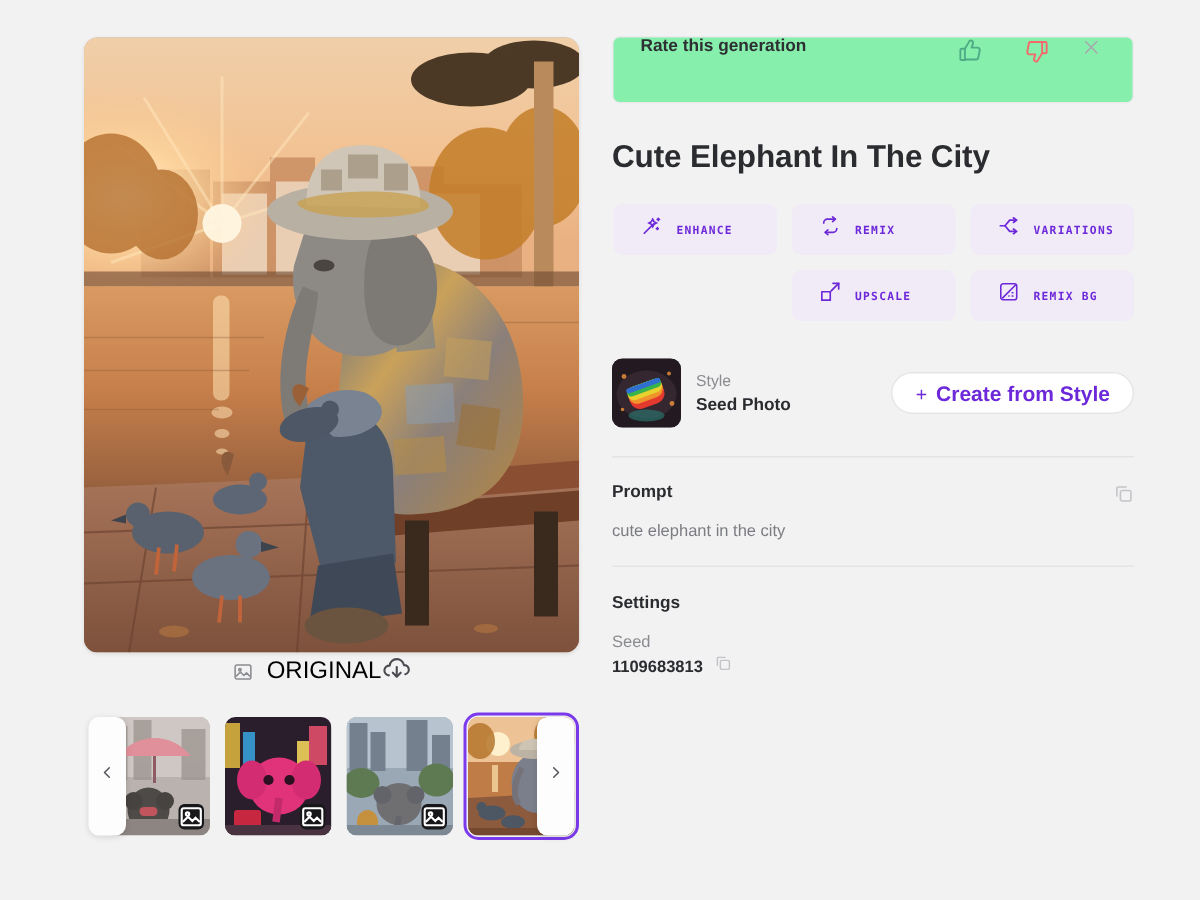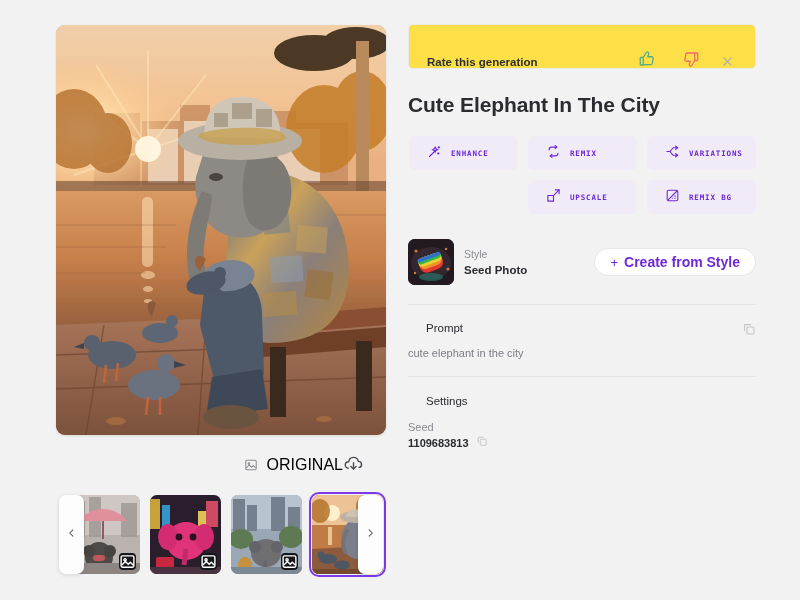--- a/index.html
+++ b/index.html
@@ -20,24 +20,23 @@
     width: 330px; height: 410px;
     border-radius: 9px;
     overflow: hidden;
     position: relative;
     box-shadow: 0 1px 3px rgba(0,0,0,.10);
     background: #caa98e;
   }
   .hero svg { display: block; width: 330px; height: 410px; }
 
   .orig-bar {
-    margin-top: 17px;
     width: 330px; height: 26px;
     display: flex; align-items: center;
-    justify-content: flex-end;
+    justify-content: center;
   }
   .orig-left { display: flex; align-items: center; gap: 9px; padding-left: 10px; }
   .icon-img-outline { width: 14px; height: 14px; display: block; }
 
   .dl-btn { margin-right: 22px; cursor: pointer; }
 
   
   .thumb-strip {
     margin-top: 14px;
     position: relative;
@@ -79,24 +78,24 @@
   .nav-left { left: 3px; }
   .nav-right { right: 3px; }
 
   
   .right-col {
     position: absolute; left: 408px; top: 24px;
     width: 348px;
   }
   .rate-bar {
     height: 45px; width: 348px;
-    background: #fde047;
+    background: #86efac;
     border: 1px solid #eaeaec;
     border-radius: 5px;
-    display: flex; align-items: flex-end;
+    display: flex; align-items: flex-start;
     padding: 0 14px 0 18px;
   }
   .rate-text {
     font-size: 11.5px; color: #2e2f33; font-weight: 700;
     flex: 1;
   }
   .rate-act { width: 44px; display: flex; justify-content: center; cursor: pointer; }
   .rate-close { width: 28px; display:flex; justify-content:center; cursor: pointer; }
 
   .title {
@@ -148,21 +147,21 @@
     border: 1px solid #e6e6ea;
     display: flex; align-items: center; gap: 6px;
     cursor: pointer;
   }
   .create-style .lbl { font-size: 14px; font-weight: 700; color: #6d28d9; text-align: center; }
   .plus { font-size: 13px; color: #6d28d9; line-height: 1; }
 
   .hr { height: 1px; background: #e4e4e7; width: 348px; }
 
   .sec-head {
-    font-size: 11.5px; font-weight: 400; color: #2b2c30; margin-left: 18px;
+    font-size: 11.5px; font-weight: 700; color: #2b2c30;
   }
   .prompt-sec { margin-top: 17px; }
   .prompt-top { display: flex; align-items: flex-start; }
   .prompt-top .sec-head { flex: 1; }
   .prompt-text { margin-top: 7px; font-size: 11px; color: #7c7d83; }
 
   .settings-sec { margin-top: 18px; }
   .set-grid { margin-top: 12px; display: flex; }
   .set-col { width: 160px; }
   .set-key { font-size: 11px; color: #8a8b90; line-height: 16px; }

